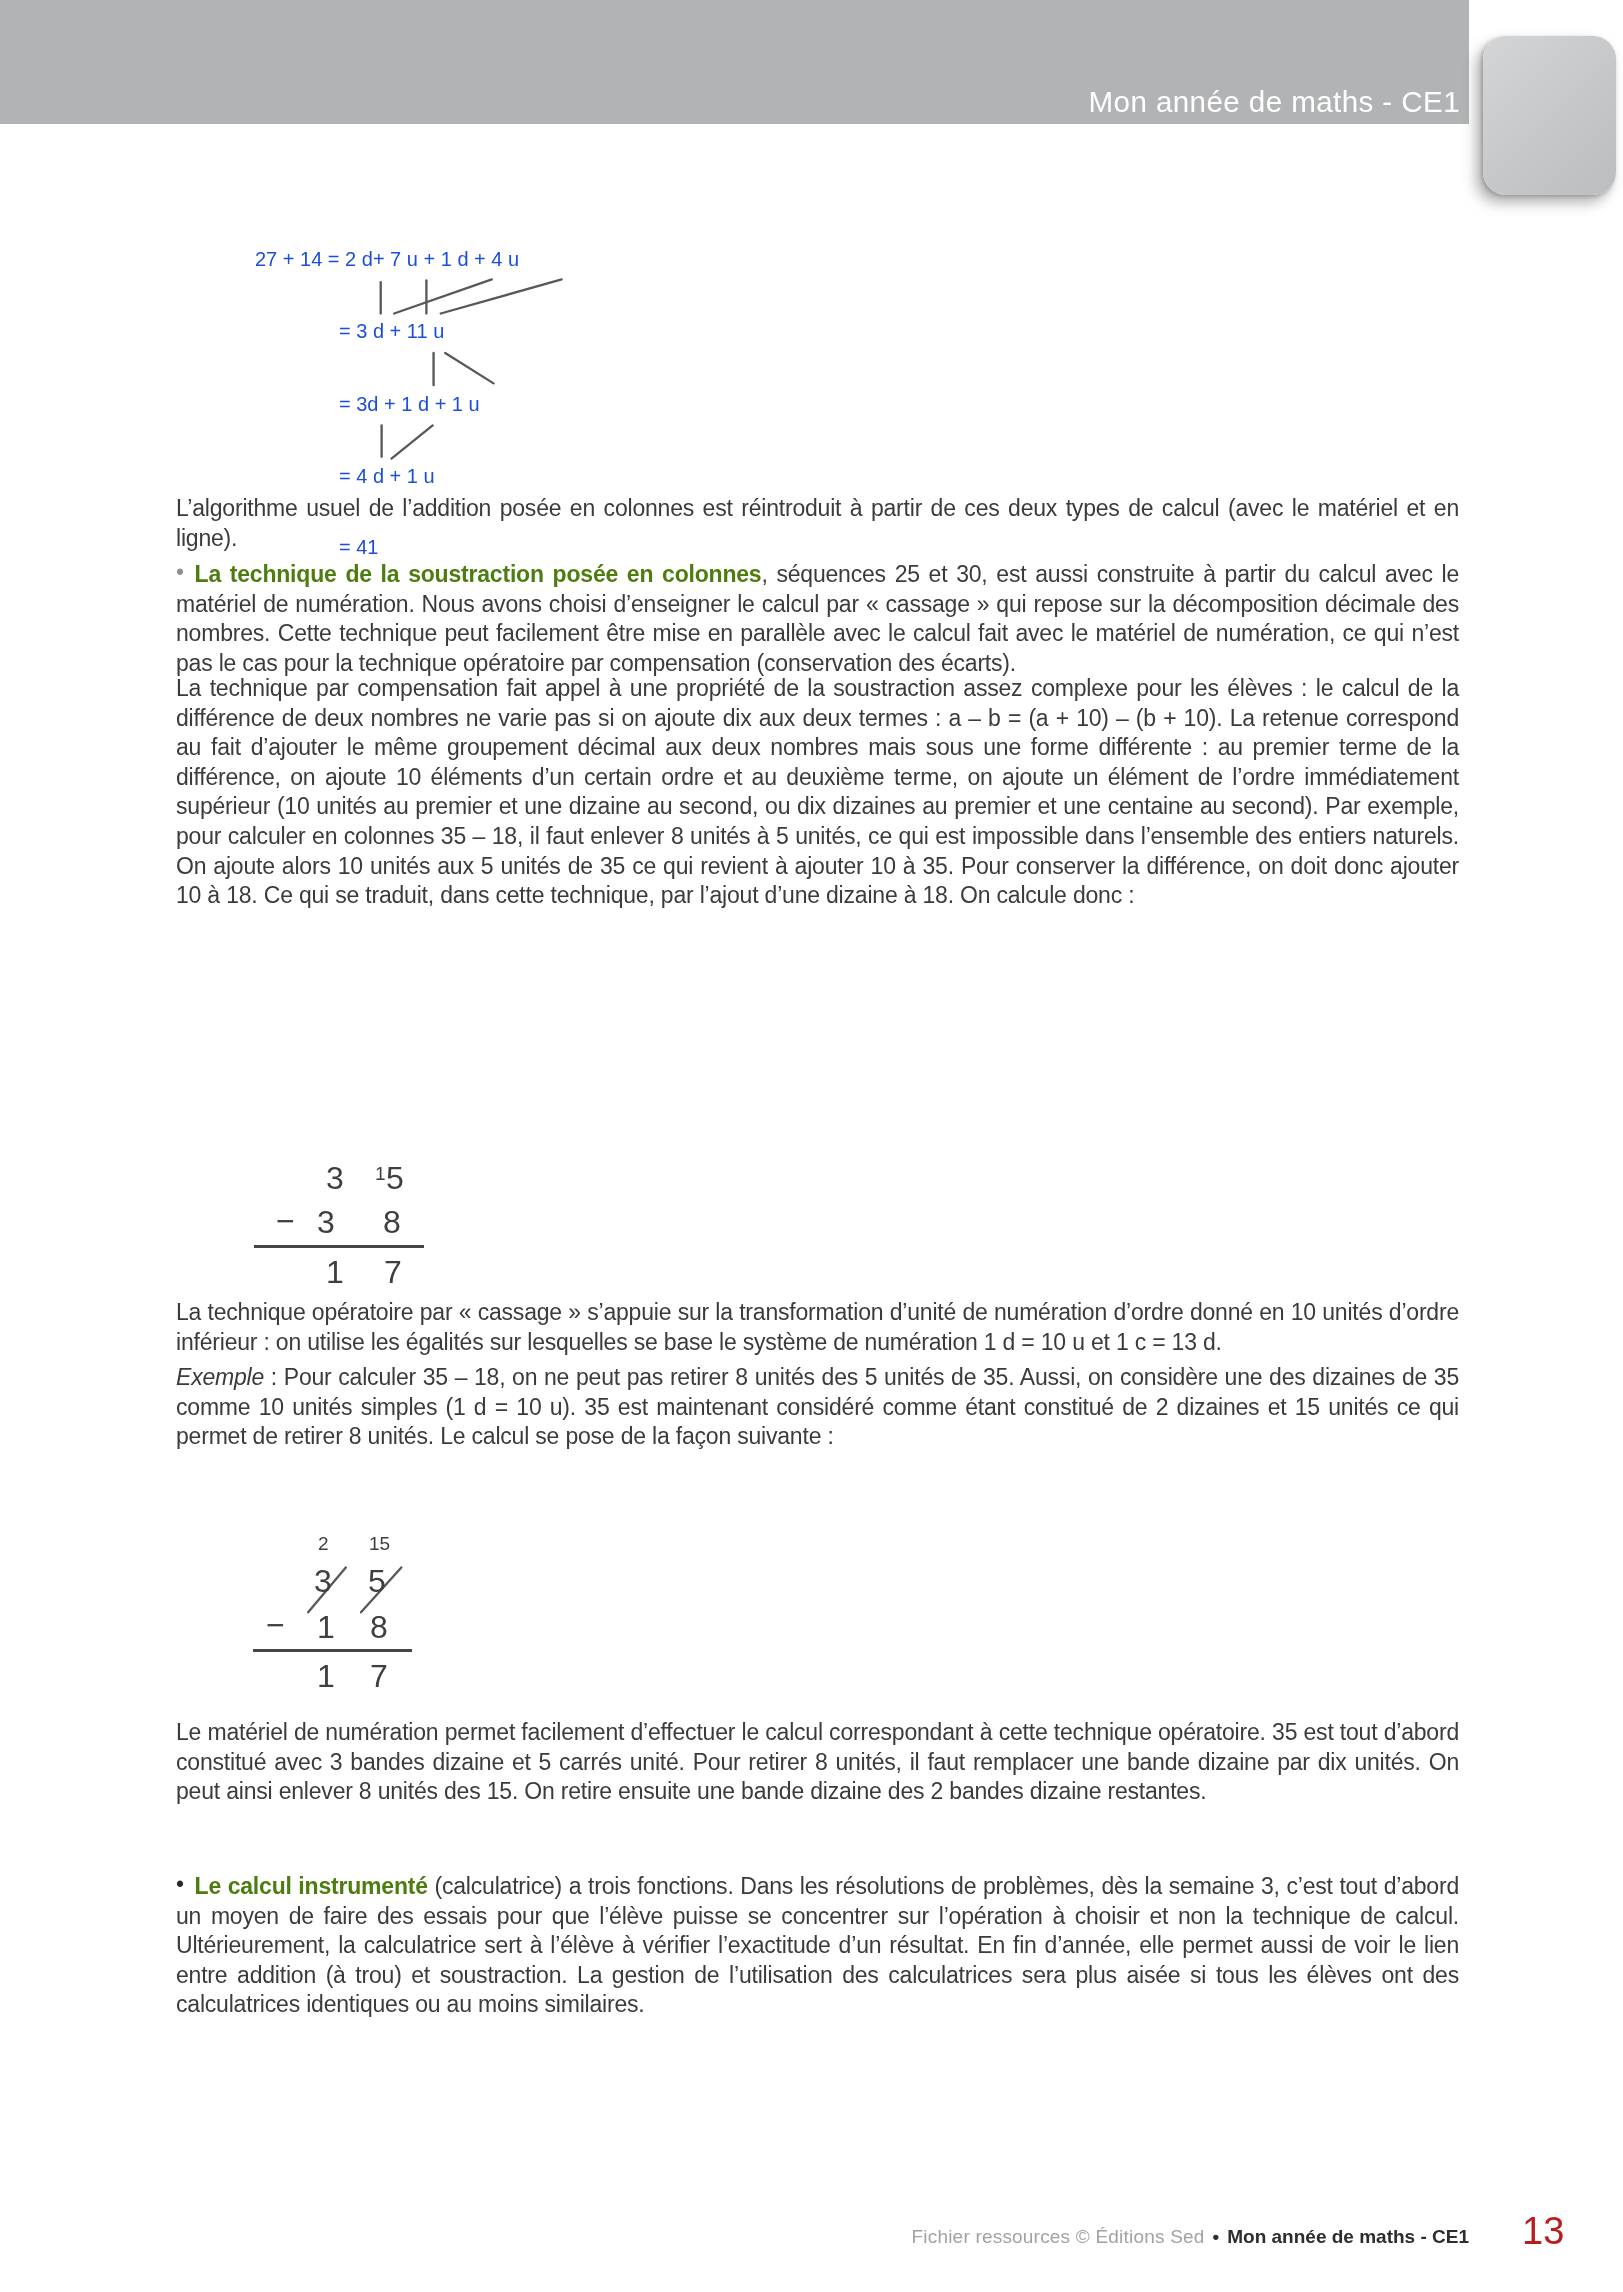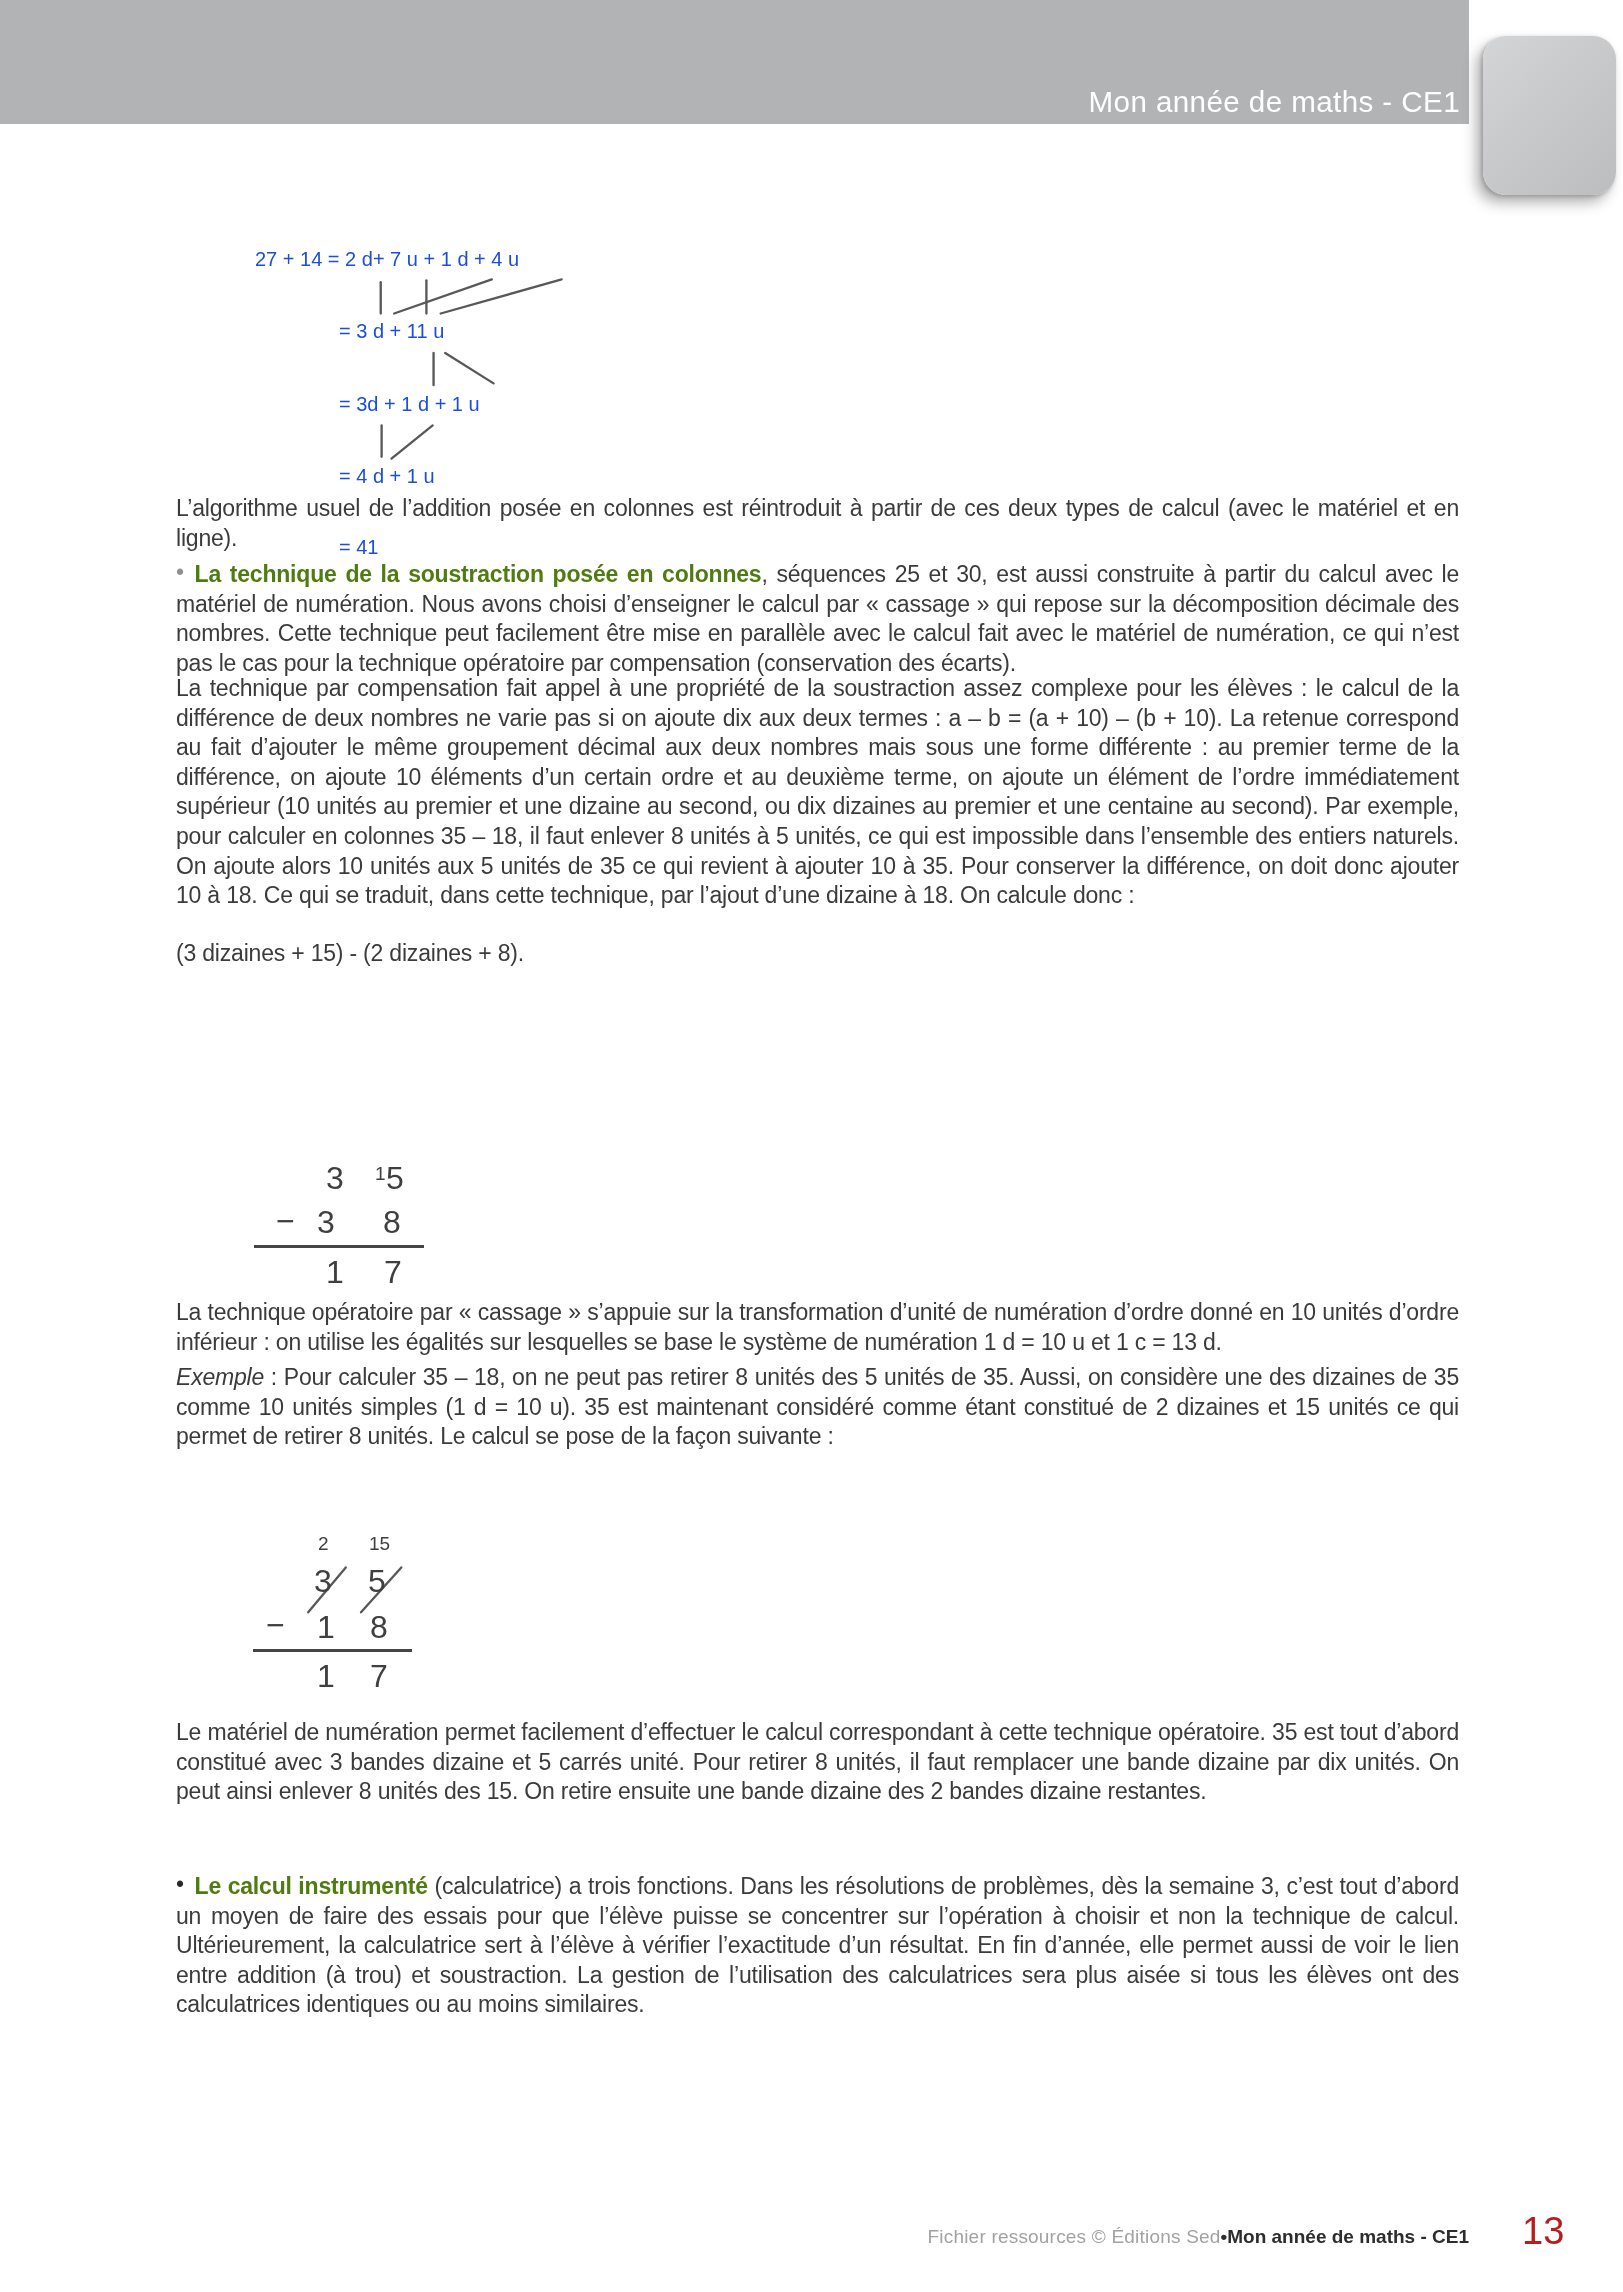--- a/index.html
+++ b/index.html
@@ -49,21 +49,21 @@
   .dot-dark{color:#2a2a2a;}
 
   
   .sub-digit{position:absolute;font-size:32px;line-height:32px;color:#3f3f3f;white-space:pre;}
   .sub-small{position:absolute;font-size:19px;line-height:19px;color:#3f3f3f;white-space:pre;}
   .sub-rule{position:absolute;height:2.7px;background:#454545;}
 
   
   .footer{
     position:absolute;top:2226px;right:155px;
-    display:flex;align-items:center;gap:0;white-space:nowrap;
+    display:flex;align-items:center;gap:8px;white-space:nowrap;
   }
   .footer-credit{font-size:19px;color:#a2a2a2;letter-spacing:0.2px;}
   .footer-book{font-size:19px;font-weight:bold;color:#2d2d2d;}
   .footer-sep{font-size:19px;font-weight:bold;color:#2d2d2d;}
   .page-number{
     position:absolute;left:1522px;top:2212px;
     font-size:38px;color:#b91c1c;line-height:38px;
   }
 </style>
 </head>
@@ -106,23 +106,20 @@
   </div>
 
   <div class="para" style="top:560px">
     <span class="dot dot-gray">•</span><span class="lead">La technique de la soustraction posée en colonnes</span><span>, séquences 25 et 30, est aussi construite à partir du calcul avec le matériel de numération. Nous avons choisi d’enseigner le calcul par « cassage » qui repose sur la décomposition décimale des nombres. Cette technique peut facilement être mise en parallèle avec le calcul fait avec le matériel de numération, ce qui n’est pas le cas pour la technique opératoire par compensation (conservation des écarts).</span>
   </div>
 
   <div class="para" style="top:674px">
     <span>La technique par compensation fait appel à une propriété de la soustraction assez complexe pour les élèves : le calcul de la différence de deux nombres ne varie pas si on ajoute dix aux deux termes : a – b = (a + 10) – (b + 10). La retenue correspond au fait d’ajouter le même groupement décimal aux deux nombres mais sous une forme différente : au premier terme de la différence, on ajoute 10 éléments d’un certain ordre et au deuxième terme, on ajoute un élément de l’ordre immédiatement supérieur (10 unités au premier et une dizaine au second, ou dix dizaines au premier et une centaine au second). Par exemple, pour calculer en colonnes 35 – 18, il faut enlever 8 unités à 5 unités, ce qui est impossible dans l’ensemble des entiers naturels. On ajoute alors 10 unités aux 5 unités de 35 ce qui revient à ajouter 10 à 35. Pour conserver la différence, on doit donc ajouter 10 à 18. Ce qui se traduit, dans cette technique, par l’ajout d’une dizaine à 18. On calcule donc :</span>
   </div>
 
-  <div class="para" style="top:939px">
-    <span>(3 dizaines + 15) - (2 dizaines + 8).</span>
-  </div>
 
   <div>
     <span class="sub-digit" style="left:326px;top:1162px">3</span>
     <span class="sub-small" style="left:375px;top:1164px">1</span>
     <span class="sub-digit" style="left:386px;top:1162px">5</span>
     <span class="sub-digit" style="left:276px;top:1205px">−</span>
     <span class="sub-digit" style="left:317px;top:1206px;letter-spacing:0.9px">3</span>
     <span class="sub-digit" style="left:383px;top:1206px">8</span>
     <div class="sub-rule" style="left:254px;top:1245px;width:170px"></div>
     <span class="sub-digit" style="left:326px;top:1256px">1</span>

